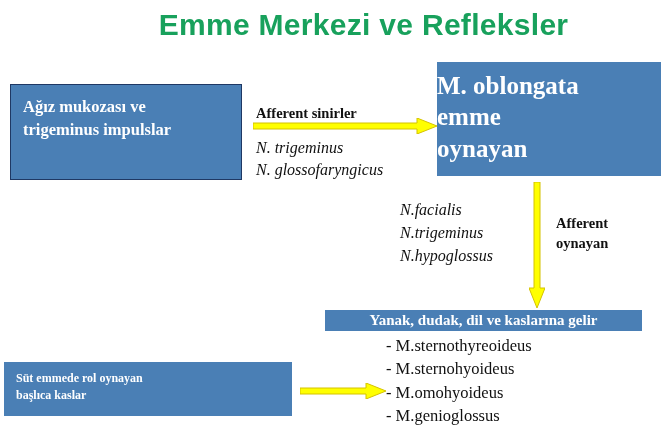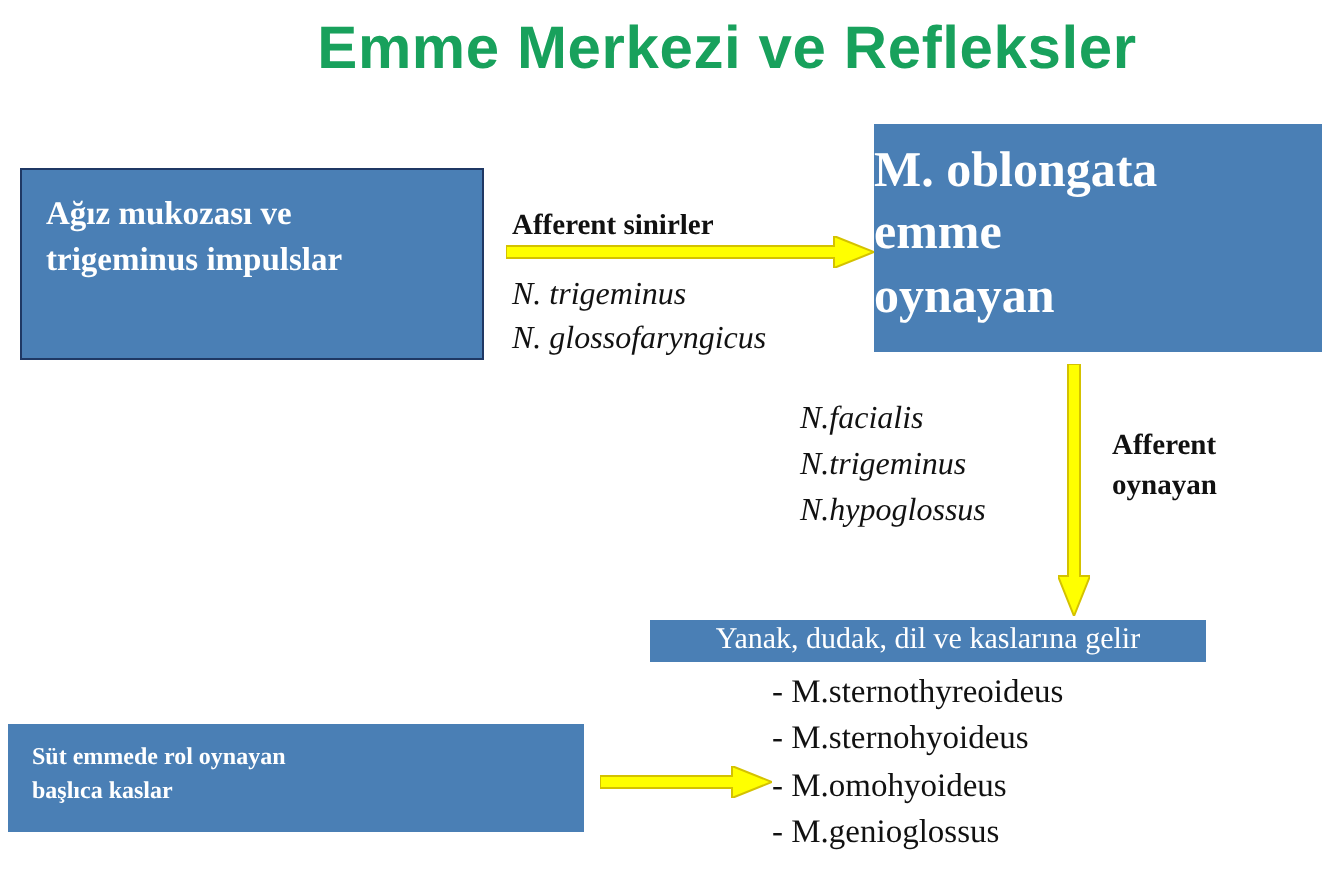--- a/index.html
+++ b/index.html
@@ -56,24 +56,24 @@
     top: 62px;
     width: 229px;
     height: 114px;
     padding-top: 8px;
     font-size: 25px;
     line-height: 1.25;
   }
   #box-yanak {
     left: 325px;
     top: 310px;
-    width: 278px;
+    width: 317px;
     height: 21px;
     font-family: "Liberation Serif", serif;
-    font-weight: normal;
+    font-weight: bold;
     font-size: 15px;
     line-height: 21px;
     text-align: center;
   }
   #box-kaslar {
     left: 4px;
     top: 362px;
     width: 288px;
     height: 54px;
     padding: 8px 10px 0 12px;

